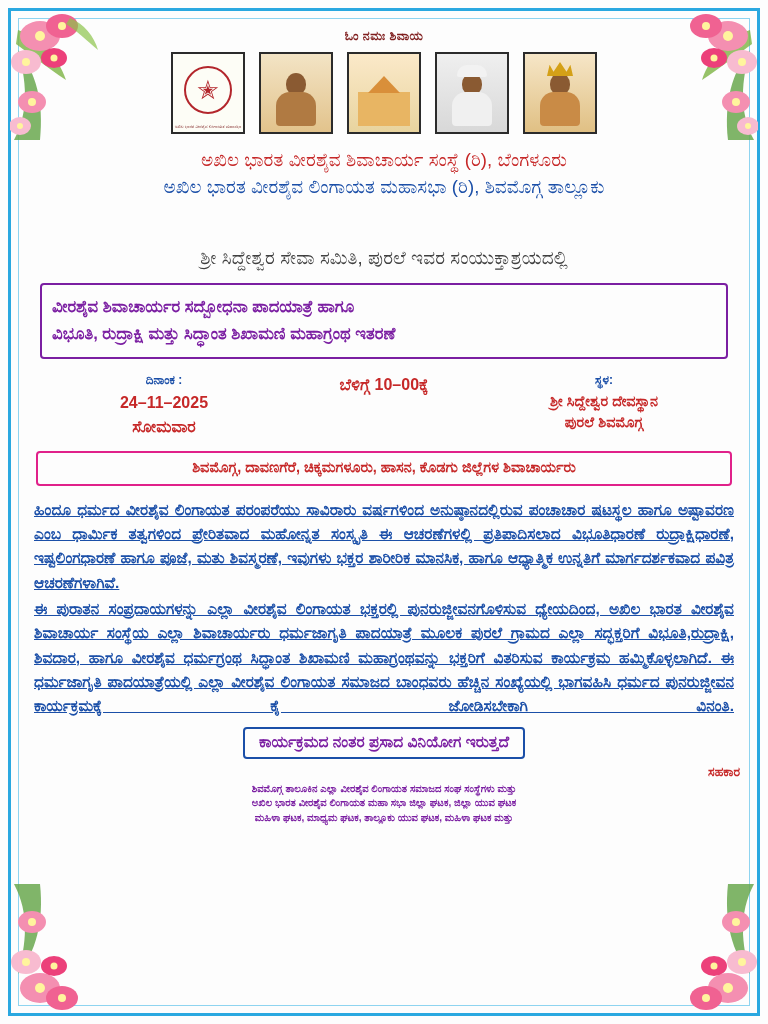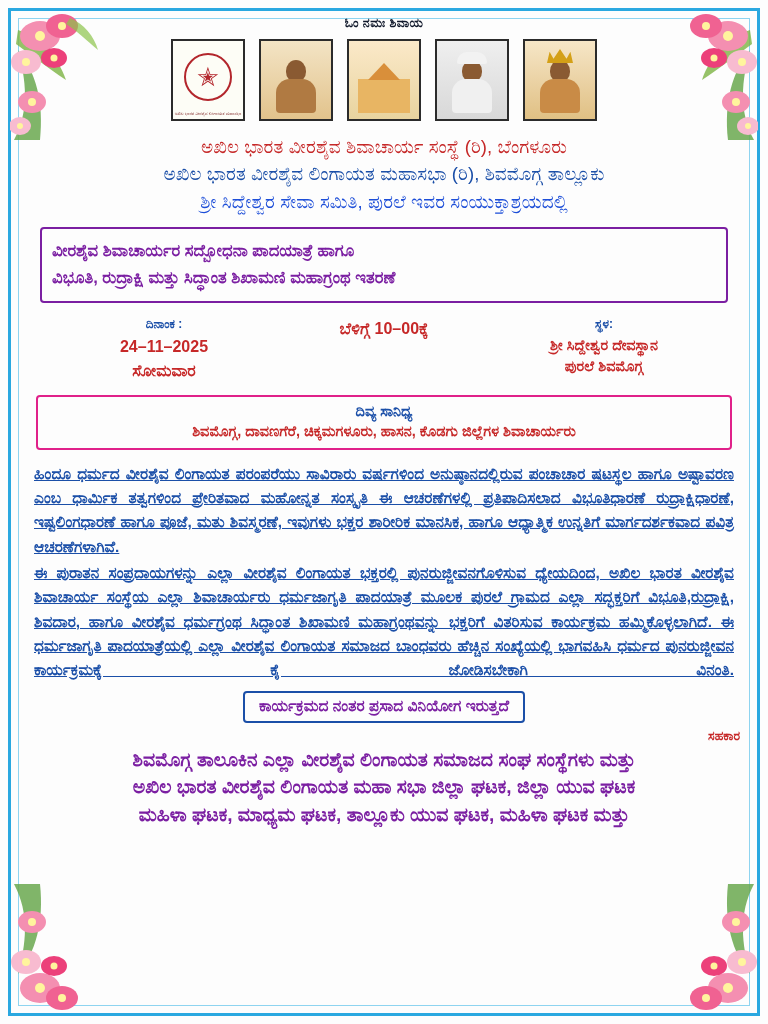--- a/index.html
+++ b/index.html
@@ -48,25 +48,25 @@
 
   .content {
     position: absolute;
     left: 28px;
     top: 14px;
     right: 28px;
     bottom: 14px;
   }
   .om-line {
     text-align: center;
-    color: #0f172a;
+    color: #7f1d1d;
     font-size: 12.5px;
     font-weight: bold;
     letter-spacing: 0.4px;
-    margin-top: 2px;
+    margin-top: 15px;
   }
   .portrait-row {
     display: flex;
     justify-content: center;
     align-items: flex-start;
     gap: 14px;
     margin-top: 8px;
   }
   .portrait {
     width: 74px;
@@ -161,21 +161,21 @@
     margin-top: 12px;
   }
   .org-line {
     font-size: 18.5px;
     font-weight: normal;
     color: #c62828;
     line-height: 1.48;
     letter-spacing: 0.1px;
   }
   .org-line.blue { color: #1b4fa8; }
-  .org-line.purple { color: #1d4ed8; }
+  .org-line.purple { color: #404040; margin-top: 43px; }
 
   .box {
     border: 2px solid #7b1fa2;
     border-radius: 4px;
     margin: 12px 12px 0 12px;
     padding: 8px 10px 10px;
     text-align: left;
   }
   .box-line {
     color: #7b1fa2;
@@ -256,21 +256,21 @@
   .support-title {
     text-align: right;
     color: #c62828;
     font-size: 12.5px;
     font-weight: bold;
     margin-top: 6px;
   }
   .support-text {
     text-align: center;
     color: #7b1fa2;
-    font-size: 19px;
+    font-size: 10px;
     font-weight: bold;
     line-height: 1.45;
     margin-top: 2px;
   }
 </style>
 </head>
 <body>
 
 <div class="poster">
 
@@ -410,21 +410,20 @@
         <div class="detail-value">ಬೆಳಿಗ್ಗೆ 10–00ಕ್ಕೆ</div>
       </div>
       <div class="detail-col">
         <div class="detail-label">ಸ್ಥಳ:</div>
         <div class="detail-value small">ಶ್ರೀ ಸಿದ್ದೇಶ್ವರ ದೇವಸ್ಥಾನ</div>
         <div class="detail-value small">ಪುರಲೆ ಶಿವಮೊಗ್ಗ</div>
       </div>
     </div>
 
     <div class="divine-box">
-      <div class="divine-title">ದಿವ್ಯ ಸಾನಿಧ್ಯ</div>
       <div class="divine-text">ಶಿವಮೊಗ್ಗ, ದಾವಣಗೆರೆ, ಚಿಕ್ಕಮಗಳೂರು, ಹಾಸನ, ಕೊಡಗು ಜಿಲ್ಲೆಗಳ ಶಿವಾಚಾರ್ಯರು</div>
     </div>
 
     <div class="body-text">
       <p>ಹಿಂದೂ ಧರ್ಮದ ವೀರಶೈವ ಲಿಂಗಾಯತ ಪರಂಪರೆಯು ಸಾವಿರಾರು ವರ್ಷಗಳಿಂದ ಅನುಷ್ಠಾನದಲ್ಲಿರುವ ಪಂಚಾಚಾರ ಷಟಸ್ಥಲ ಹಾಗೂ ಅಷ್ಟಾವರಣ ಎಂಬ ಧಾರ್ಮಿಕ ತತ್ವಗಳಿಂದ ಪ್ರೇರಿತವಾದ ಮಹೋನ್ನತ ಸಂಸ್ಕೃತಿ ಈ ಆಚರಣೆಗಳಲ್ಲಿ ಪ್ರತಿಪಾದಿಸಲಾದ ವಿಭೂತಿಧಾರಣೆ ರುದ್ರಾಕ್ಷಿಧಾರಣೆ, ಇಷ್ಟಲಿಂಗಧಾರಣೆ ಹಾಗೂ ಪೂಜೆ, ಮತು ಶಿವಸ್ಮರಣೆ, ಇವುಗಳು ಭಕ್ತರ ಶಾರೀರಿಕ ಮಾನಸಿಕ, ಹಾಗೂ ಆಧ್ಯಾತ್ಮಿಕ ಉನ್ನತಿಗೆ ಮಾರ್ಗದರ್ಶಕವಾದ ಪವಿತ್ರ ಆಚರಣೆಗಳಾಗಿವೆ.</p>
       <p>ಈ ಪುರಾತನ ಸಂಪ್ರದಾಯಗಳನ್ನು ಎಲ್ಲಾ ವೀರಶೈವ ಲಿಂಗಾಯತ ಭಕ್ತರಲ್ಲಿ ಪುನರುಜ್ಜೀವನಗೊಳಿಸುವ ಧ್ಯೇಯದಿಂದ, ಅಖಿಲ ಭಾರತ ವೀರಶೈವ ಶಿವಾಚಾರ್ಯ ಸಂಸ್ಥೆಯ ಎಲ್ಲಾ ಶಿವಾಚಾರ್ಯರು ಧರ್ಮಜಾಗೃತಿ ಪಾದಯಾತ್ರೆ ಮೂಲಕ ಪುರಲೆ ಗ್ರಾಮದ ಎಲ್ಲಾ ಸದ್ಭಕ್ತರಿಗೆ ವಿಭೂತಿ,ರುದ್ರಾಕ್ಷಿ, ಶಿವದಾರ, ಹಾಗೂ ವೀರಶೈವ ಧರ್ಮಗ್ರಂಥ ಸಿದ್ಧಾಂತ ಶಿಖಾಮಣಿ ಮಹಾಗ್ರಂಥವನ್ನು ಭಕ್ತರಿಗೆ ವಿತರಿಸುವ ಕಾರ್ಯಕ್ರಮ ಹಮ್ಮಿಕೊಳ್ಳಲಾಗಿದೆ. ಈ ಧರ್ಮಜಾಗೃತಿ ಪಾದಯಾತ್ರೆಯಲ್ಲಿ ಎಲ್ಲಾ ವೀರಶೈವ ಲಿಂಗಾಯತ ಸಮಾಜದ ಬಾಂಧವರು ಹೆಚ್ಚಿನ ಸಂಖ್ಯೆಯಲ್ಲಿ ಭಾಗವಹಿಸಿ ಧರ್ಮದ ಪುನರುಜ್ಜೀವನ ಕಾರ್ಯಕ್ರಮಕ್ಕೆ ಕೈ ಜೋಡಿಸಬೇಕಾಗಿ ವಿನಂತಿ.</p>
     </div>
 
     <div class="prasad-box">
       <div class="prasad-text">ಕಾರ್ಯಕ್ರಮದ ನಂತರ ಪ್ರಸಾದ ವಿನಿಯೋಗ ಇರುತ್ತದೆ</div>

